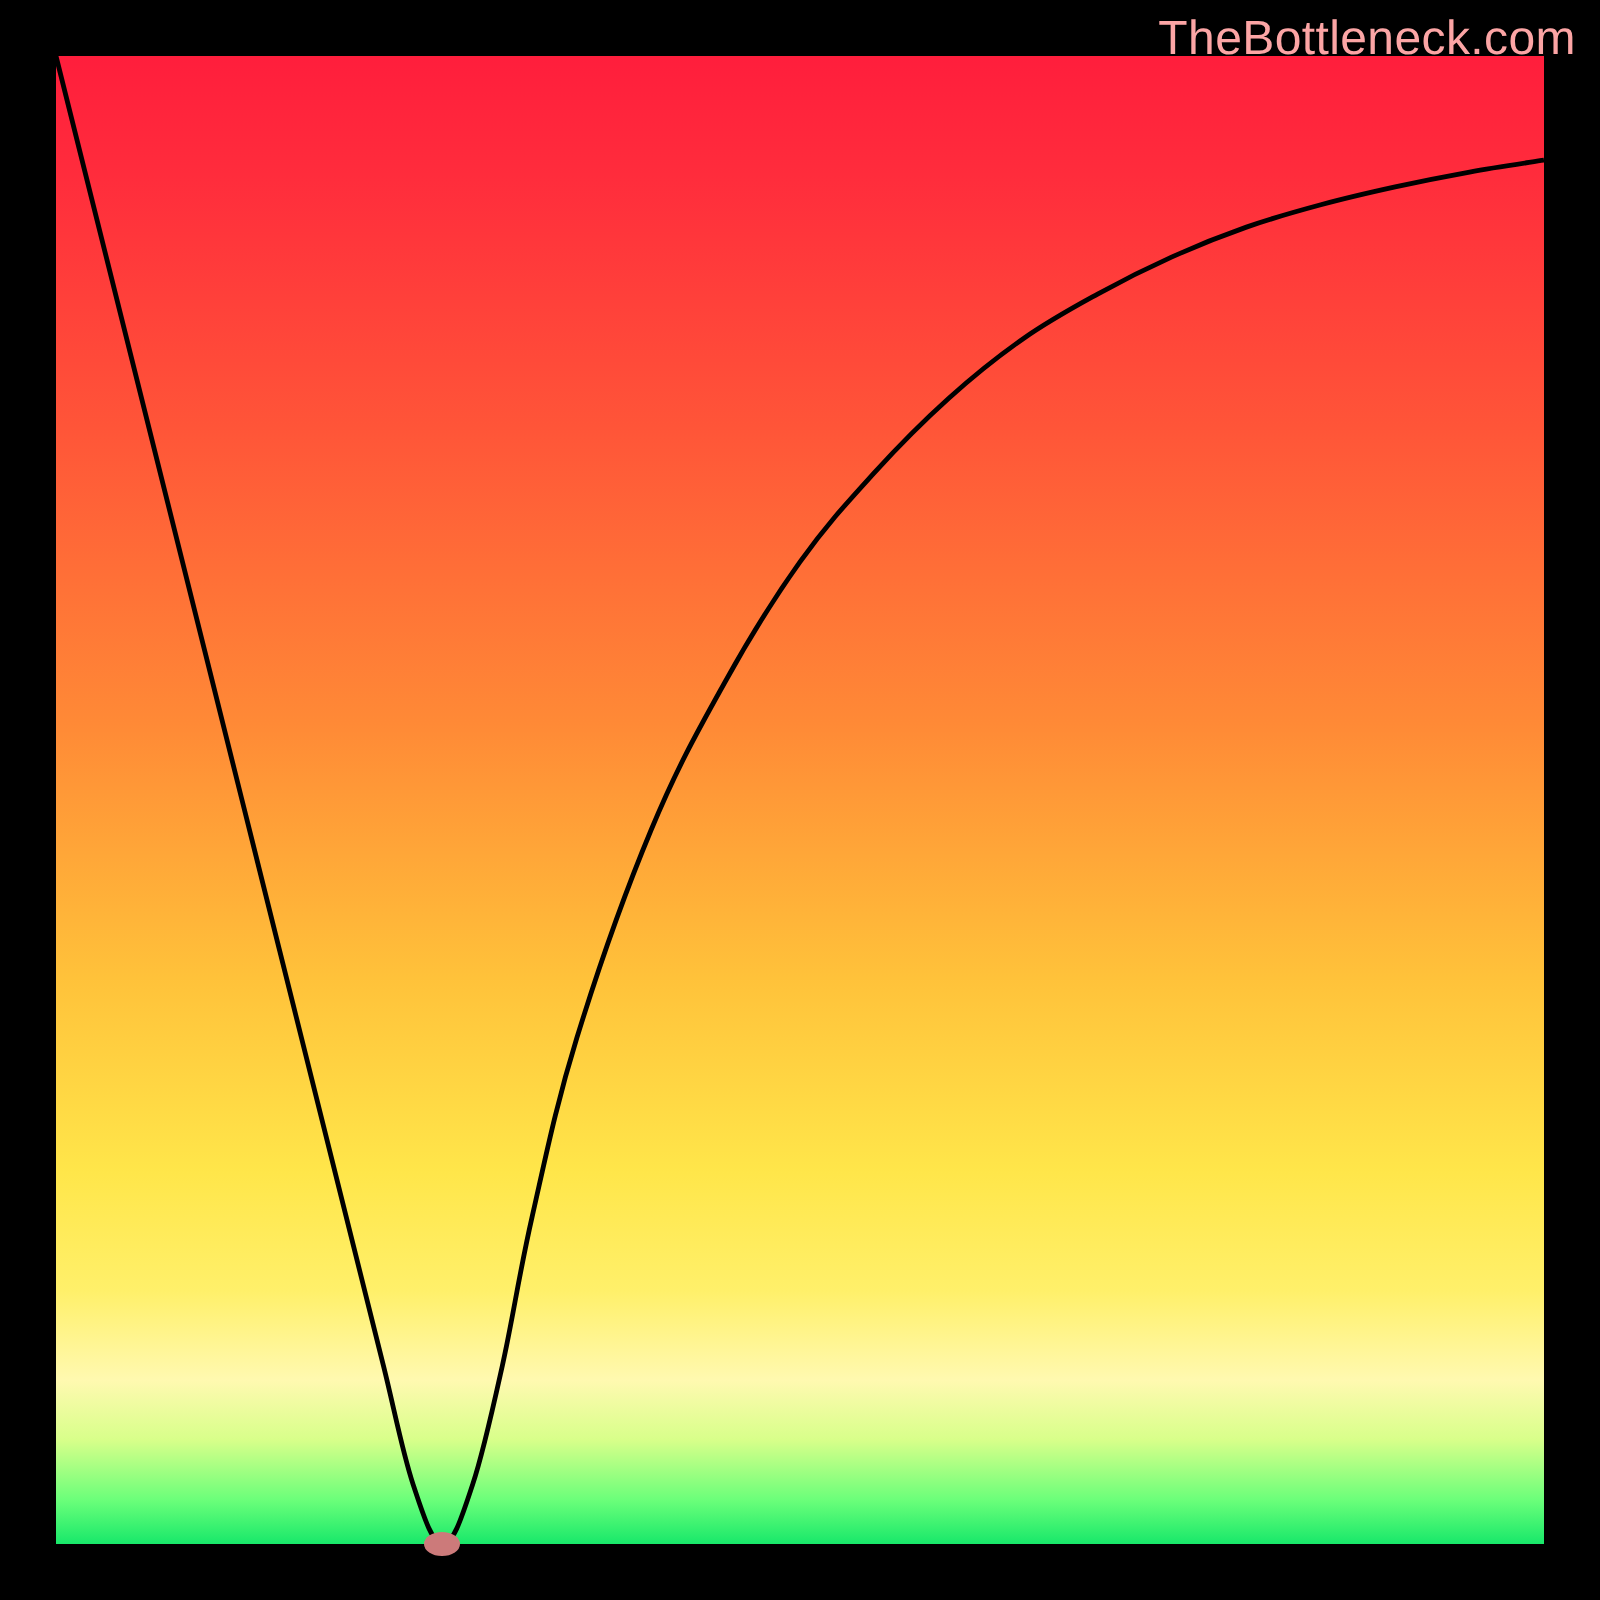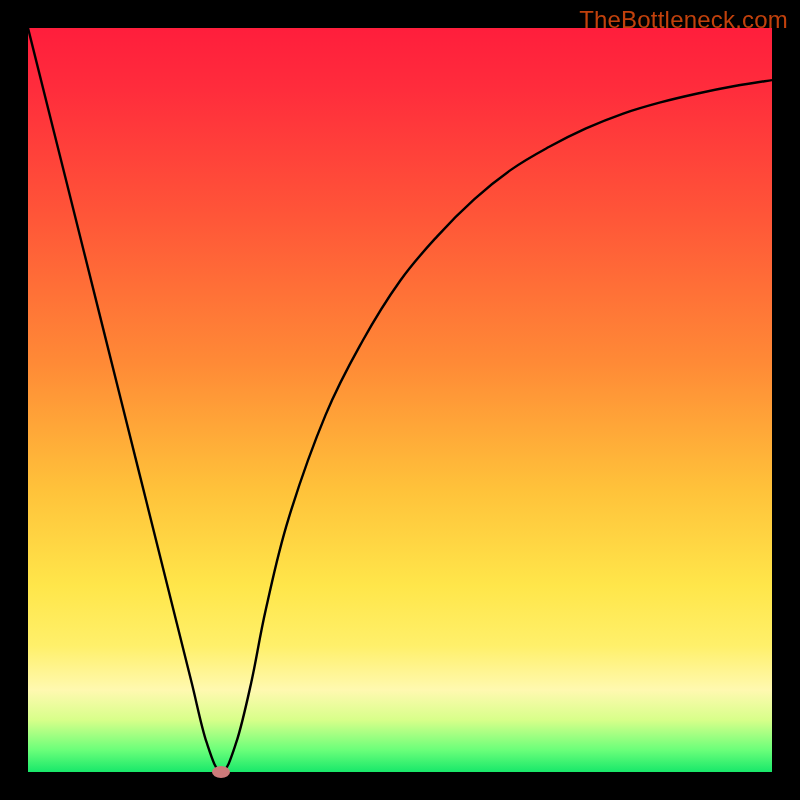--- a/index.html
+++ b/index.html
@@ -36,21 +36,21 @@
       #fff9b0 89%,
       #d8ff8a 93%,
       #6cff7a 97%,
       #18e86a 100%
     );
   }
   .watermark {
     position: absolute;
     top: 6px;
     right: 12px;
-    color: #c2410c;
+    color: #fca5a5;
     font-size: 24px;
     letter-spacing: 0.2px;
     font-weight: 500;
     user-select: none;
   }
   svg.curve {
     position: absolute;
     left: 0;
     top: 0;
     width: 744px;

